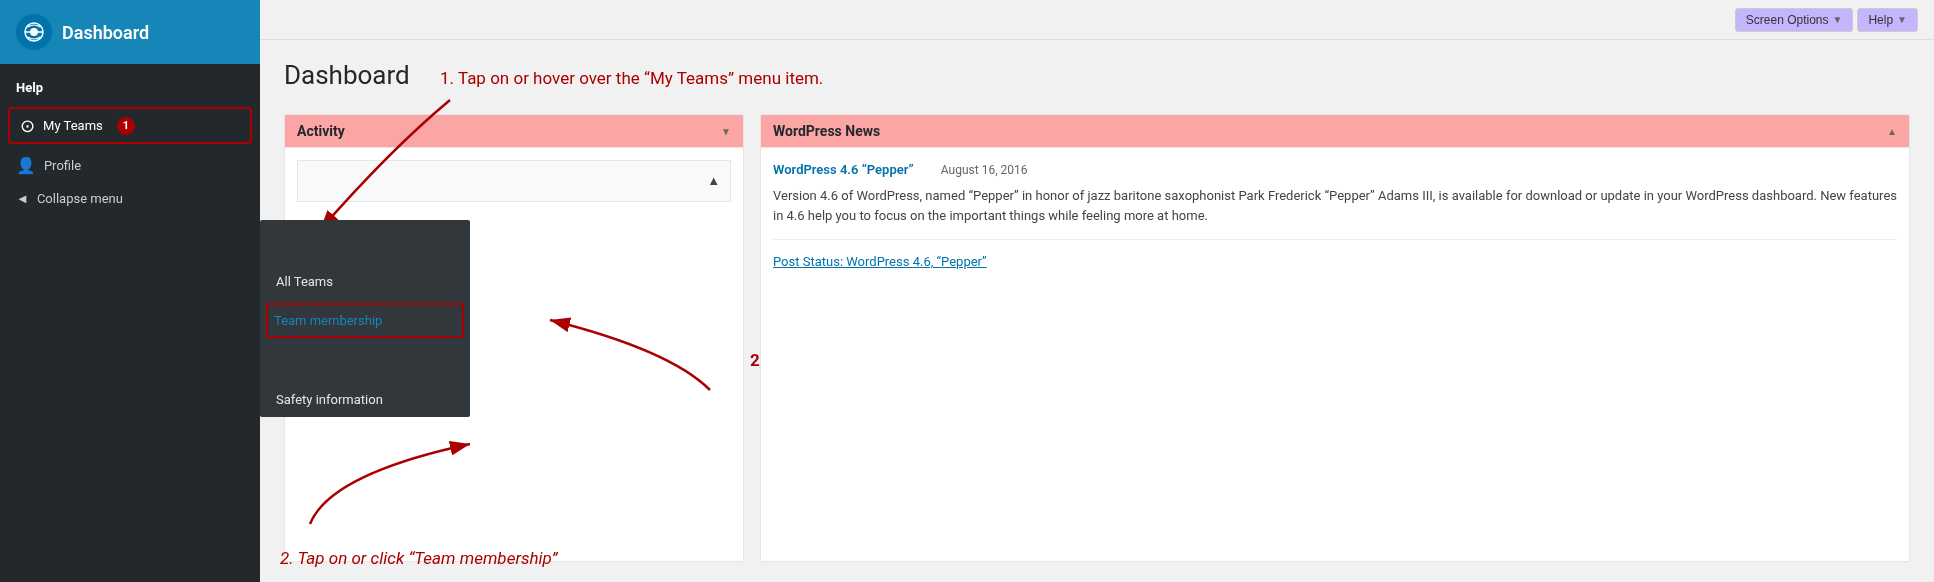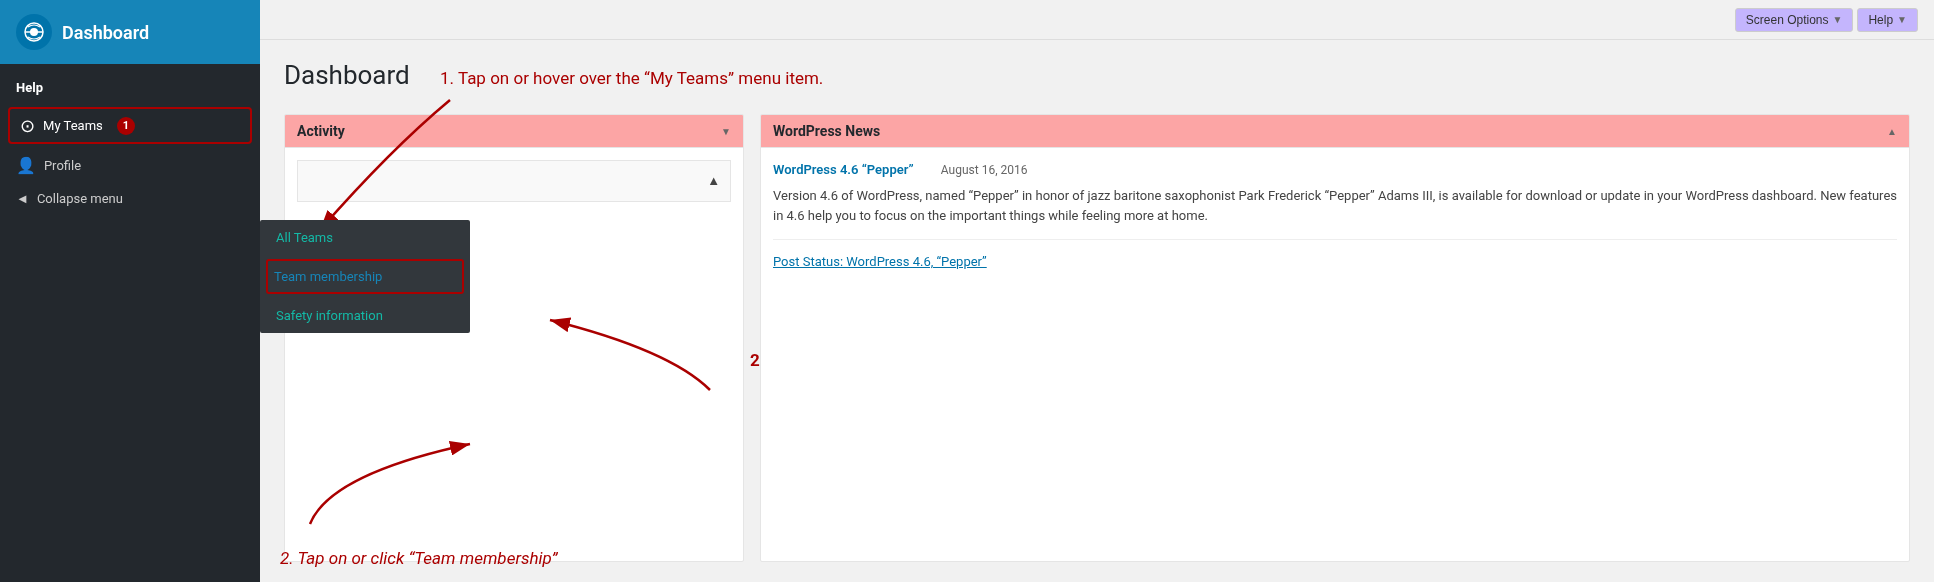--- a/index.html
+++ b/index.html
@@ -79,21 +79,22 @@
       background: #32373c;
       color: #ccc;
       width: 210px;
       z-index: 100;
       border-radius: 2px;
     }
     .submenu-item {
       padding: 10px 16px;
       cursor: pointer;
       font-size: 13px;
-      color: #14b8a6;
+      color: #e5e5e5;
+      margin-top: 44px;
     }
     .submenu-item.highlighted-item {
       color: #1685b8;
       border: 2px solid #a00;
       border-radius: 3px;
       margin: 4px 6px;
       padding: 8px 6px;
     }
 
     

